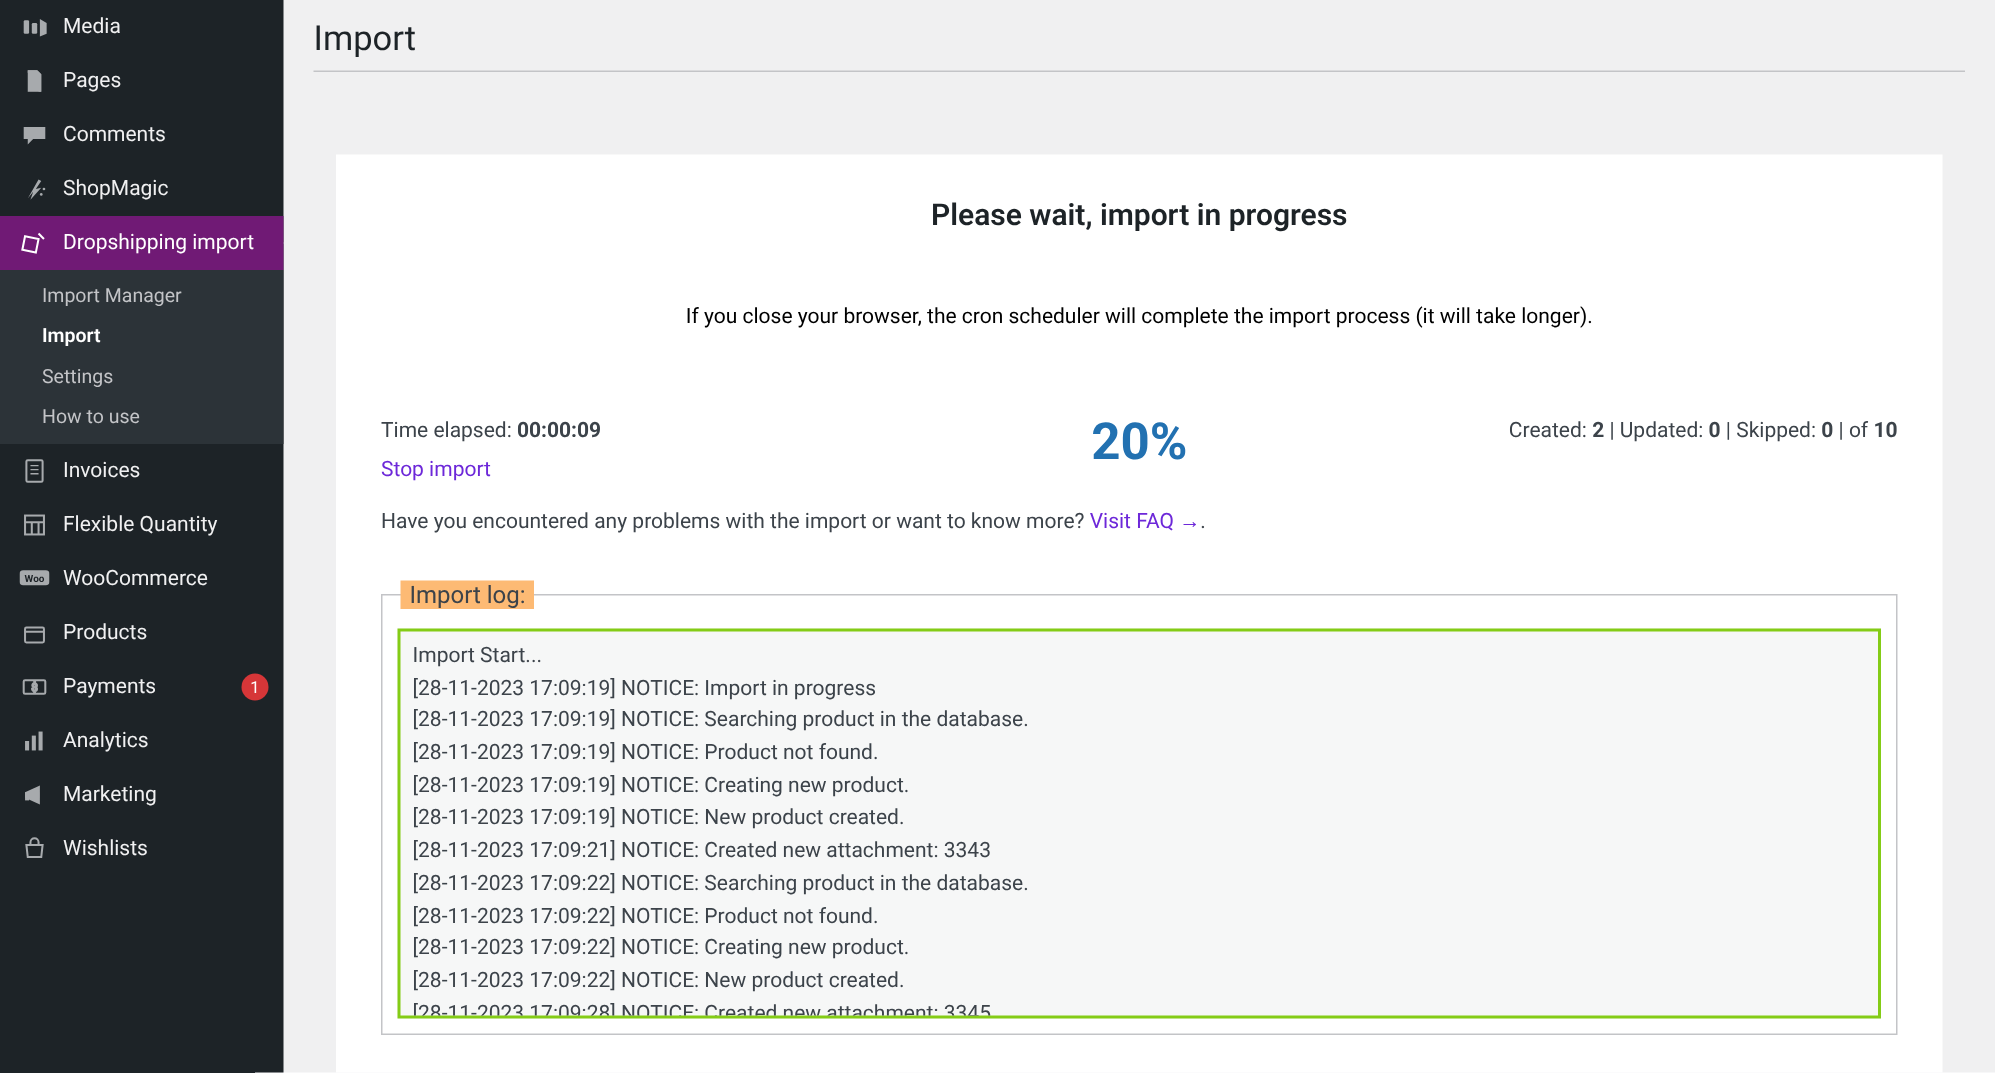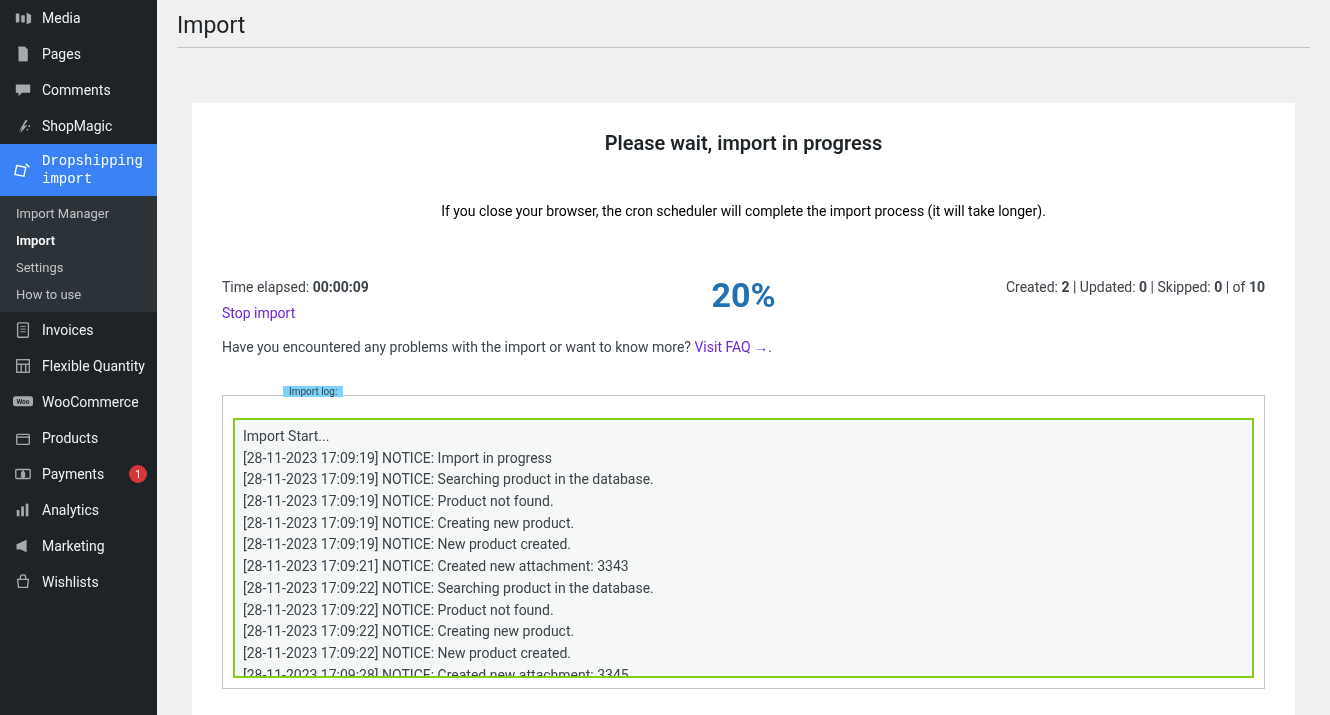--- a/index.html
+++ b/index.html
@@ -11,55 +11,54 @@
     overflow: hidden;
   }
   .page {
     width: 1330px;
     height: 715px;
     display: flex;
     position: relative;
   }
   
   .sidebar {
-    width: 157px;
+    width: 189px;
     background: #1d2327;
     color: #f0f0f1;
     flex: none;
   }
   .menu-item {
     display: flex;
     align-items: center;
     padding: 8px 10px 8px 12px;
     font-size: 14px;
     color: #f0f0f1;
     cursor: pointer;
     min-height: 36px;
     position: relative;
   }
   .menu-item.active {
-    background: #3b82f6;
+    background: #701a75;
     color: #fff;
-    font-family: Liberation Mono, monospace;
   }
   .menu-item .micon {
     width: 22px;
     flex: none;
     display: flex;
     align-items: center;
     justify-content: center;
     margin-right: 8px;
   }
   .menu-item .label {
     flex: 1;
     line-height: 1.3;
   }
   .submenu {
     background: #2c3338;
-    padding: 4px 4px;
+    padding: 4px 16px;
   }
   .submenu-item {
     padding: 6px 12px;
     font-size: 13px;
     color: #c3c4c7;
     cursor: pointer;
   }
   .submenu-item.current {
     color: #fff;
     font-weight: 600;
@@ -146,25 +145,24 @@
   .log-fieldset {
     border: 1px solid #c3c4c7;
     margin-top: 40px;
     padding: 10px;
     position: relative;
   }
   .log-legend {
     position: absolute;
     top: -10px;
     left: 12px;
-    background: #7dd3fc;
+    background: #fdba74;
     padding: 0 6px;
-    font-size: 10px;
+    font-size: 16px;
     color: #3c434a;
-    margin-left: 48px;
   }
   .log-box {
     background: #f6f7f7;
     border: 2px solid #84cc16;
     padding: 6px 8px;
     font-size: 14px;
     line-height: 1.55;
     color: #3c434a;
     max-height: 260px;
     overflow: hidden;

